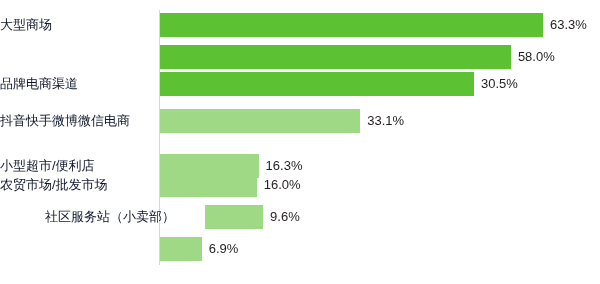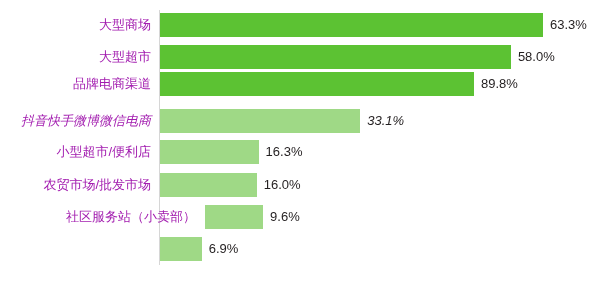--- a/index.html
+++ b/index.html
@@ -49,23 +49,23 @@
     align-items: center;
   }
 
   .category-label {
     position: absolute;
     left: 0;
     top: 0;
     width: 151px;
     height: 24px;
     line-height: 24px;
-    text-align: right;
+    text-align: left;
     font-size: 13px;
-    color: #a21caf;
+    color: #0f172a;
     white-space: nowrap;
     letter-spacing: 0px;
   }
 
   .bar-track {
     position: absolute;
     left: 160px;
     top: 0;
     height: 24px;
     display: flex;
@@ -94,41 +94,40 @@
 
   <div id="plot-area">
       <div class="bar-row" style="top: 13px;">
         <div class="category-label">大型商场</div>
         <div class="bar-track">
           <div class="bar-fill" style="width: 382.965px; background: rgb(92, 194, 51); height: 24px;"></div>
           <div class="value-label">63.3%</div>
         </div>
       </div>
       <div class="bar-row" style="top: 45px;">
-        <div class="category-label">大型超市</div>
         <div class="bar-track">
           <div class="bar-fill" style="width: 350.9px; background: rgb(92, 194, 51); height: 24px;"></div>
           <div class="value-label">58.0%</div>
         </div>
       </div>
       <div class="bar-row" style="top: 72px;">
         <div class="category-label">品牌电商渠道</div>
         <div class="bar-track">
           <div class="bar-fill" style="width: 313.995px; background: rgb(92, 194, 51); height: 24px;"></div>
-          <div class="value-label">89.8%</div>
+          <div class="value-label">30.5%</div>
         </div>
       </div>
-      <div class="bar-row" style="top: 109px; font-style: italic;">
+      <div class="bar-row" style="top: 109px;">
         <div class="category-label">抖音快手微博微信电商</div>
         <div class="bar-track">
           <div class="bar-fill" style="width: 200.255px; background: rgb(159, 217, 134); height: 24px;"></div>
           <div class="value-label">33.1%</div>
         </div>
       </div>
-      <div class="bar-row" style="top: 140px;">
+      <div class="bar-row" style="top: 154px;">
         <div class="category-label">小型超市/便利店</div>
         <div class="bar-track">
           <div class="bar-fill" style="width: 98.615px; background: rgb(159, 217, 134); height: 24px;"></div>
           <div class="value-label">16.3%</div>
         </div>
       </div>
       <div class="bar-row" style="top: 173px; padding-left: 20px;">
         <div class="category-label">农贸市场/批发市场</div>
         <div class="bar-track">
           <div class="bar-fill" style="width: 96.8px; background: rgb(159, 217, 134); height: 24px;"></div>

